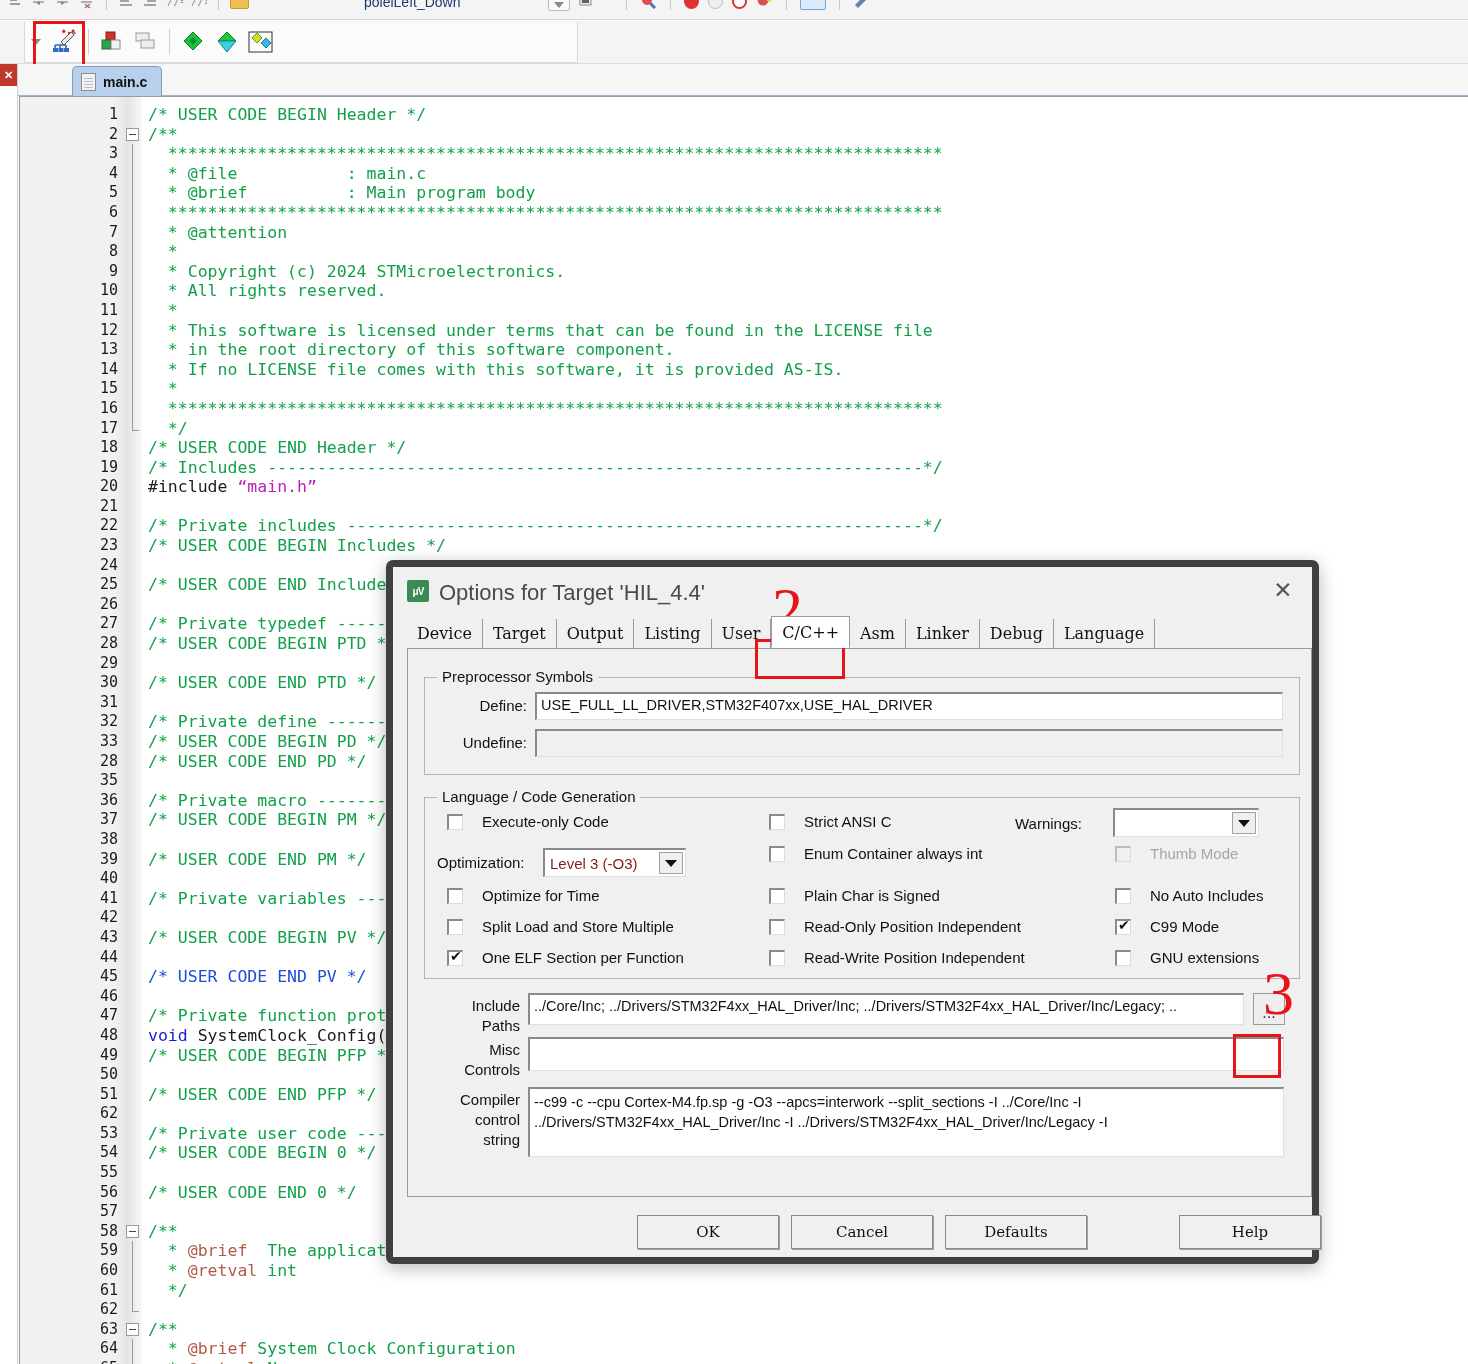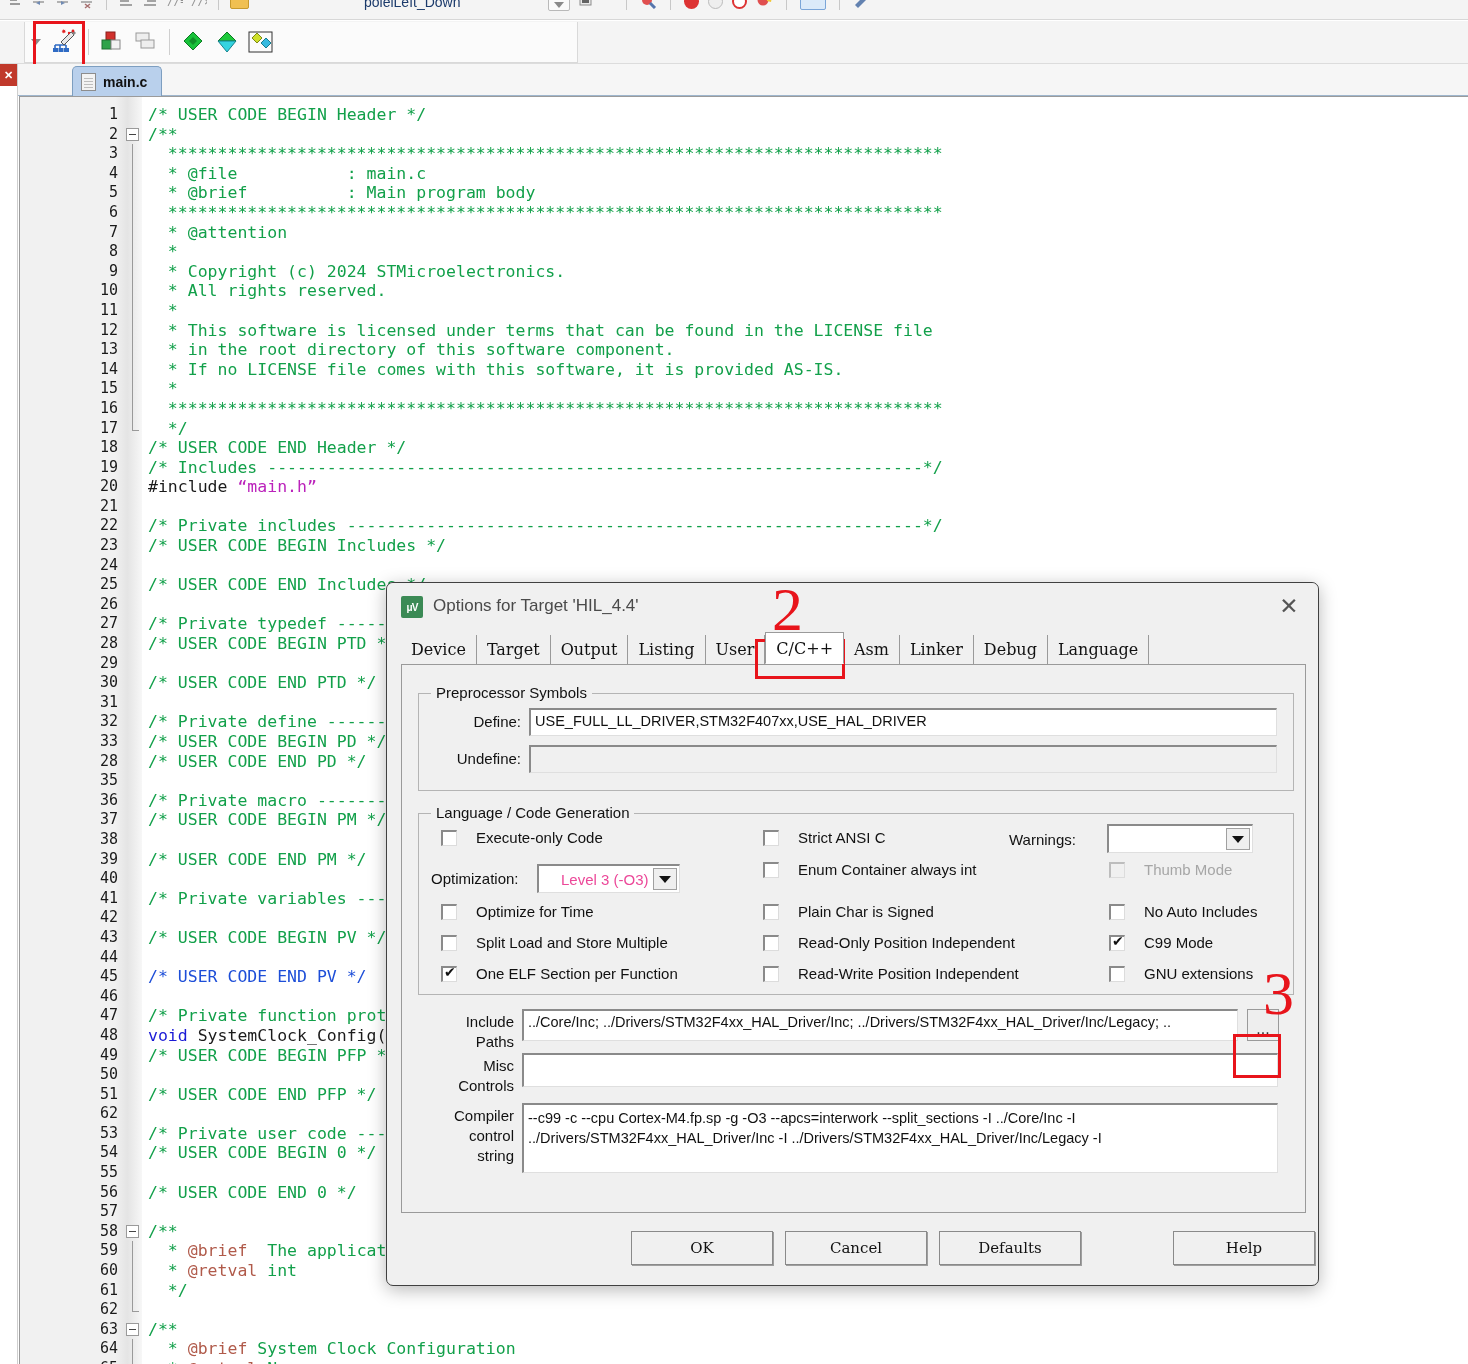--- a/index.html
+++ b/index.html
@@ -103,33 +103,33 @@
   .fold-box {
     position:absolute; left:0; top:3px; width:13px; height:13px;
     border:1px solid #9a9a9a; background:#fff;
   }
   .fold-box:before{content:"";position:absolute;left:2px;top:5px;width:7px;height:1px;background:#444;}
   .fold-line { position:absolute; left:6px; width:1px; background:#9a9a9a; }
   .fold-end { position:absolute; left:6px; width:7px; height:1px; background:#9a9a9a; }
 
   
   .dialog {
-    position:absolute; left:386px; top:582px; width:933px; height:704px;
-    background:#f0f0f0; border:1px solid #404040;
+    position:absolute; left:386px; top:560px; width:933px; height:704px;
+    background:#f0f0f0; border:7px solid #404040;
     border-radius:7px; box-shadow:0 4px 18px rgba(0,0,0,.28);
     font-family:"Liberation Sans",sans-serif;
   }
   .dlg-titlebar { position:relative; height:46px; border-radius:7px 7px 0 0; background:#f0f0f0; }
   .uv-ico {
     position:absolute; left:14px; top:13px; width:22px; height:22px;
     background:#3b8a55; border-radius:2px;
     color:#fff; font-size:10px; font-weight:bold;
     display:flex; align-items:center; justify-content:center; letter-spacing:-1px;
   }
-  .dlg-title { position:absolute; left:46px; top:13px; font-size:17px; color:#4a4a4a; }
+  .dlg-title { position:absolute; left:46px; top:13px; font-size:22px; color:#4a4a4a; }
   .dlg-close {
     position:absolute; right:12px; top:8px; width:34px; height:30px;
     display:flex; align-items:center; justify-content:center;
     font-size:23px; color:#555; font-family:"Liberation Sans",sans-serif; cursor:default;
   }
 
   
   .tabstrip { position:absolute; left:14px; top:52px; width:905px; height:30px; }
   .dtab {
     float:left; height:29px; padding:0 10px; display:flex; align-items:center;
@@ -175,21 +175,21 @@
     content:"✔"; position:absolute; left:1px; top:-4px; font-size:14px; color:#111;
     font-family:"DejaVu Sans",sans-serif;
   }
   .cbrow.disabled { color:#a6a6a6; }
   .cbrow.disabled .cb { background:#f0f0f0; border-top-color:#bdbdbd; border-left-color:#bdbdbd; }
 
   .combo {
     position:absolute; background:#fff;
     border-top:2px solid #8a8a8a; border-left:2px solid #8a8a8a;
     border-right:1px solid #dfdfdf; border-bottom:1px solid #dfdfdf;
-    display:flex; align-items:center; font-size:15px; color:#ec4899; padding-left:22px;
+    display:flex; align-items:center; font-size:15px; color:#7f1d1d; padding-left:5px;
   }
   .combo-btn {
     position:absolute; right:2px; top:2px; bottom:2px; width:24px;
     background:#efefef; border:1px solid #a0a0a0;
     display:flex; align-items:center; justify-content:center;
   }
   .cb-arrow { width:0;height:0;border-left:6px solid transparent;border-right:6px solid transparent;border-top:7px solid #111; }
 
   .ellipsis-btn {
     position:absolute; background:#eee; border:1px solid #9a9a9a;

